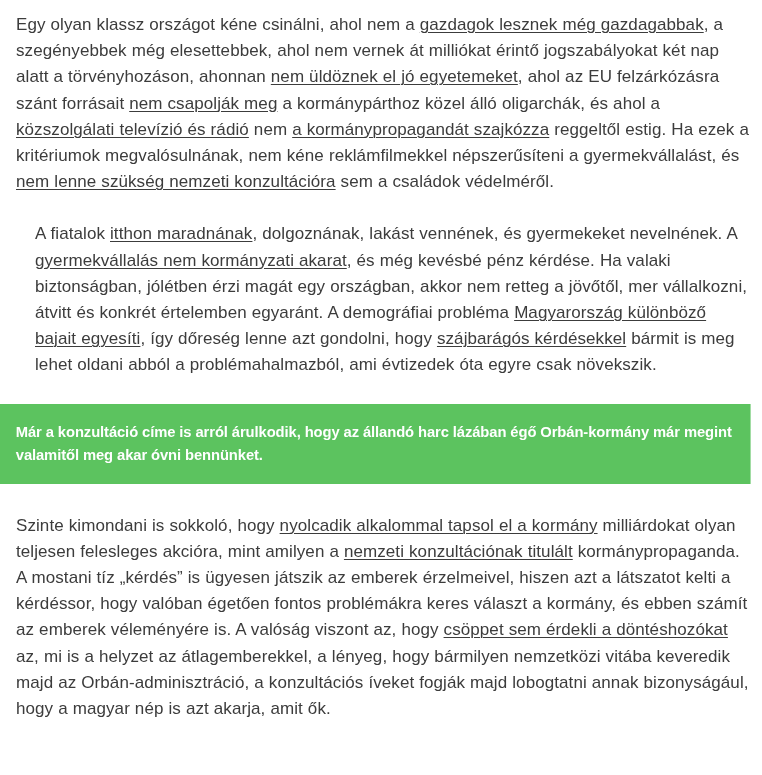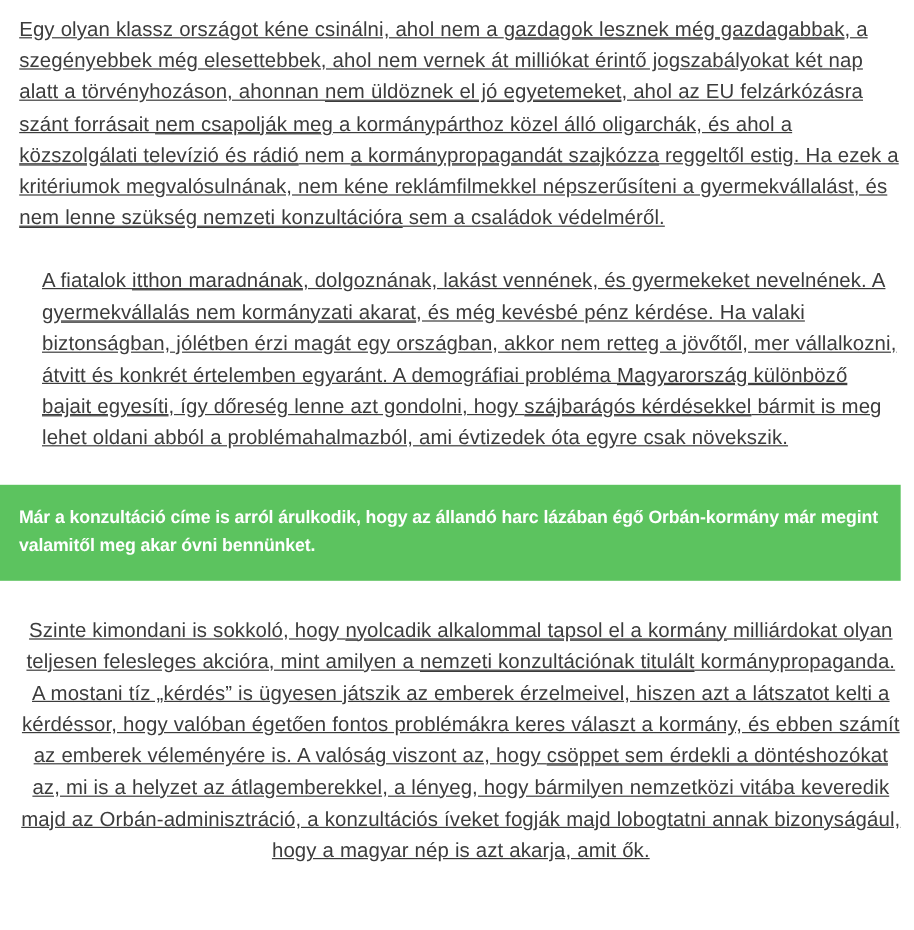--- a/index.html
+++ b/index.html
@@ -26,35 +26,34 @@
     box-sizing: border-box;
     margin: 0;
     padding: 0 10px 0 16px;
     color: #3c3c3c;
     font-size: 17px;
     line-height: 26.2px;
     font-weight: 400;
     letter-spacing: 0.005em;
     word-spacing: 0.01em;
     text-align: left;
-    text-decoration: underline;
   }
 
   .para a,
   .para .lnk {
     color: inherit;
     text-decoration: underline;
     text-decoration-thickness: 1px;
     text-underline-offset: 2px;
     cursor: pointer;
   }
 
   .p-first  { margin-top: 12px; }
   .p-second { margin-top: 26px; margin-left: 19px; }
-  .p-last   { margin-top: 29px; text-align: center; }
+  .p-last   { margin-top: 29px; }
 
   .callout {
     box-sizing: border-box;
     width: 762px;
     margin: 25px 0 0 0;
     padding: 16px 18px 18px 16px;
     background: #5cc35f;
     color: #ffffff;
     font-size: 15px;
     line-height: 23px;

